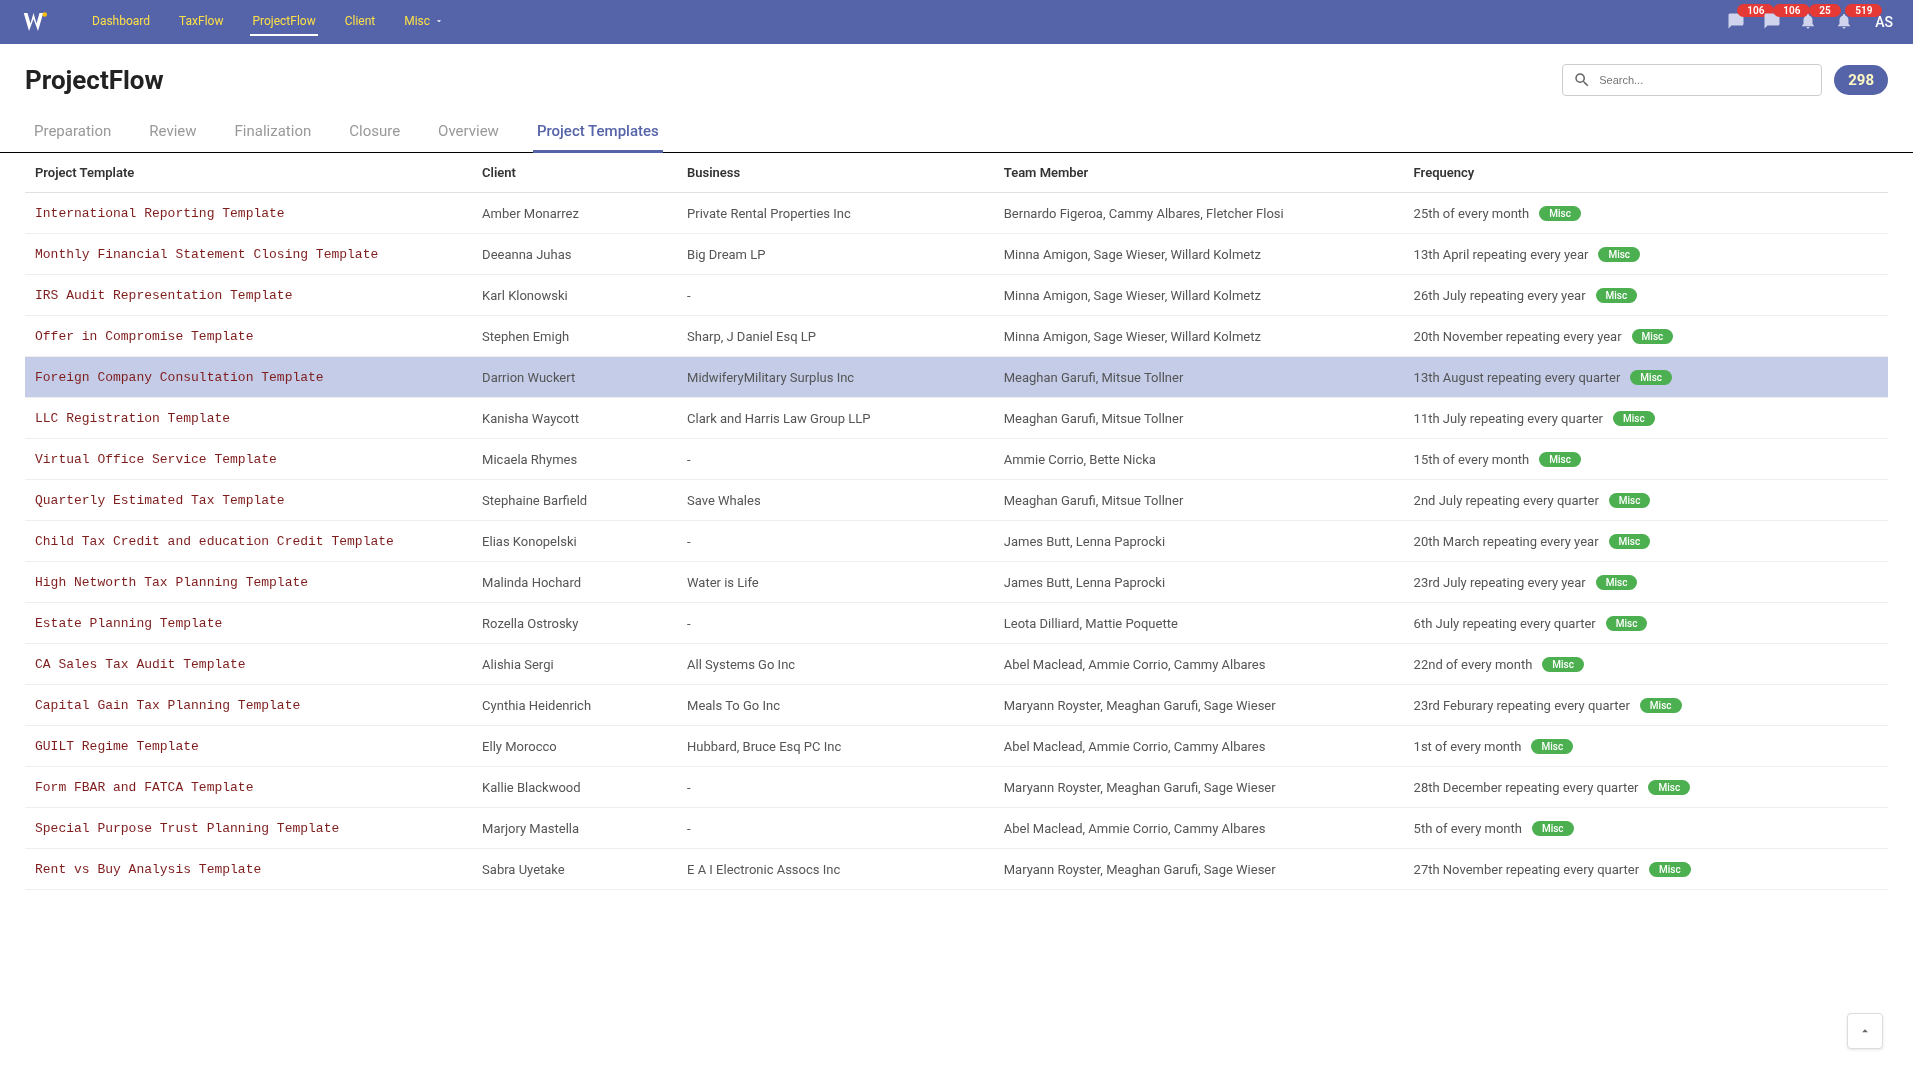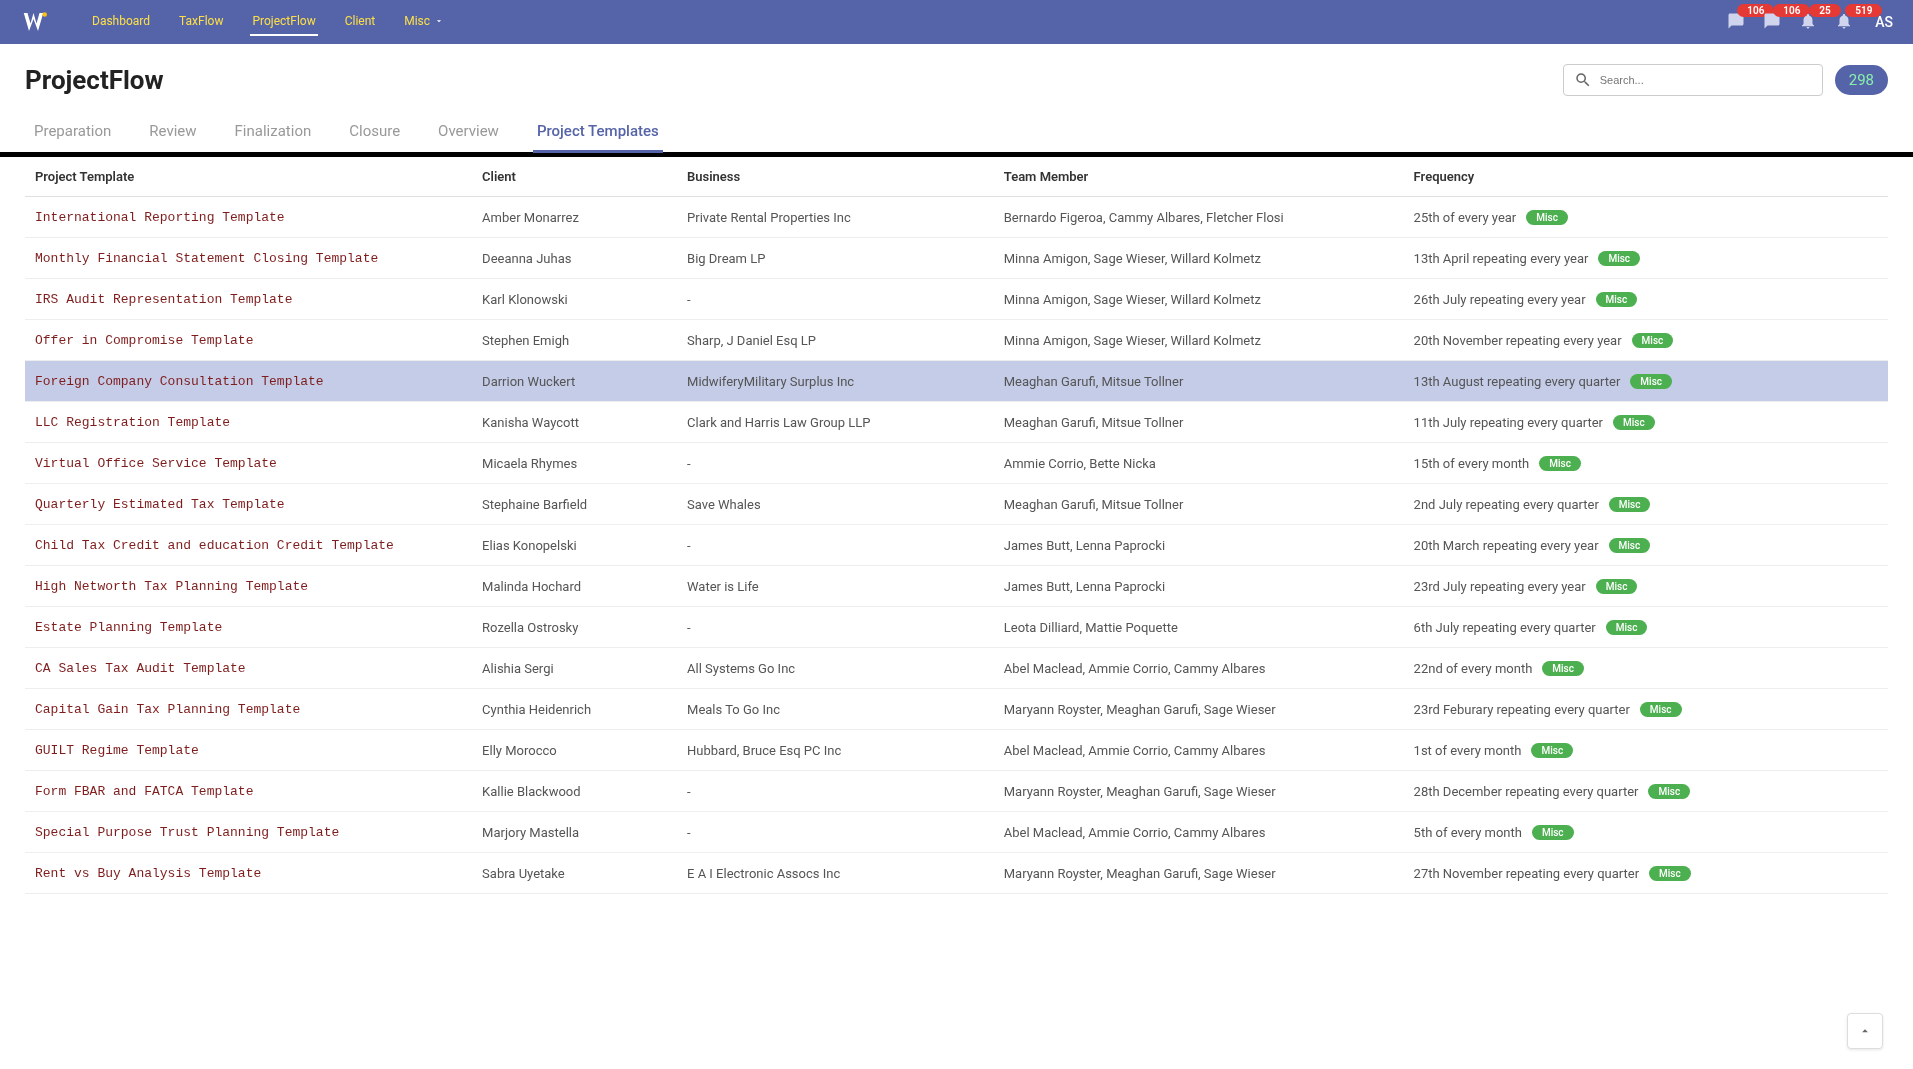--- a/index.html
+++ b/index.html
@@ -19,23 +19,23 @@
 .notif-icon svg { width: 18px; height: 18px; fill: #d0d5ed; }
 .badge { position: absolute; top: -8px; left: 10px; background: #e53935; color: #fff; font-size: 10px; padding: 1px 10px; border-radius: 8px; font-weight: 600; min-width: 20px; text-align: center; }
 .user-initial { font-size: 14px; font-weight: 500; color: #fff; margin-left: 4px; text-align: right; }
 
 .page-header { display: flex; align-items: center; padding: 20px 25px 10px; }
 .page-title { font-size: 26px; font-weight: 700; color: #222; }
 .search-wrap { margin-left: auto; display: flex; align-items: center; gap: 12px; }
 .search-box { display: flex; align-items: center; border: 1px solid #ccc; border-radius: 4px; padding: 6px 10px; width: 260px; }
 .search-box svg { width: 18px; height: 18px; fill: #666; margin-right: 8px; }
 .search-box input { border: none; outline: none; flex: 1; font-size: 11px; }
-.count-chip { background: #5563a8; color: #86efac; padding: 6px 14px; border-radius: 16px; font-weight: 400; font-size: 15px; }
-
-.tabs { display: flex; gap: 30px; padding: 0 30px; border-bottom: 5px solid #000000; margin-top: 6px; }
+.count-chip { background: #5563a8; color: #fef9c3; padding: 6px 14px; border-radius: 16px; font-weight: 700; font-size: 15px; }
+
+.tabs { display: flex; gap: 30px; padding: 0 30px; border-bottom: 1px solid #000000; margin-top: 6px; }
 .tab { padding: 10px 4px; color: #999; cursor: pointer; font-size: 15px; border-bottom: 3px solid transparent; margin-bottom: -1px; }
 .tab.active { color: #5563a8; border-bottom: 3px solid #5563a8; font-weight: 500; }
 
 .table-wrap { padding: 0 25px; }
 table { width: 100%; border-collapse: collapse; }
 th { text-align: left; font-weight: 600; font-size: 13px; padding: 12px 10px; border-bottom: 1px solid #e0e0e0; color: #333; }
 td { padding: 12px 10px; border-bottom: 1px solid #eee; font-size: 13px; color: #555; vertical-align: middle; }
 tr.highlighted td { background: #c4cce8; }
 .template-link { color: #7f1d1d; cursor: pointer; font-family: Liberation Mono, monospace; }
 .freq-cell { display: flex; align-items: center; gap: 10px; }
@@ -122,21 +122,21 @@
       </tr>
     </thead>
     <tbody id="table-body">
         <tr>
           <td><span class="template-link">International Reporting Template</span></td>
           <td>Amber Monarrez</td>
           <td>Private Rental Properties Inc</td>
           <td>Bernardo Figeroa, Cammy Albares, Fletcher Flosi</td>
           <td>
             <div class="freq-cell">
-              <span>25th of every year</span>
+              <span>25th of every month</span>
               <span class="misc-badge">Misc</span>
             </div>
           </td>
         </tr>
         <tr>
           <td><span class="template-link">Monthly Financial Statement Closing Template</span></td>
           <td>Deeanna Juhas</td>
           <td>Big Dream LP</td>
           <td>Minna Amigon, Sage Wieser, Willard Kolmetz</td>
           <td>

